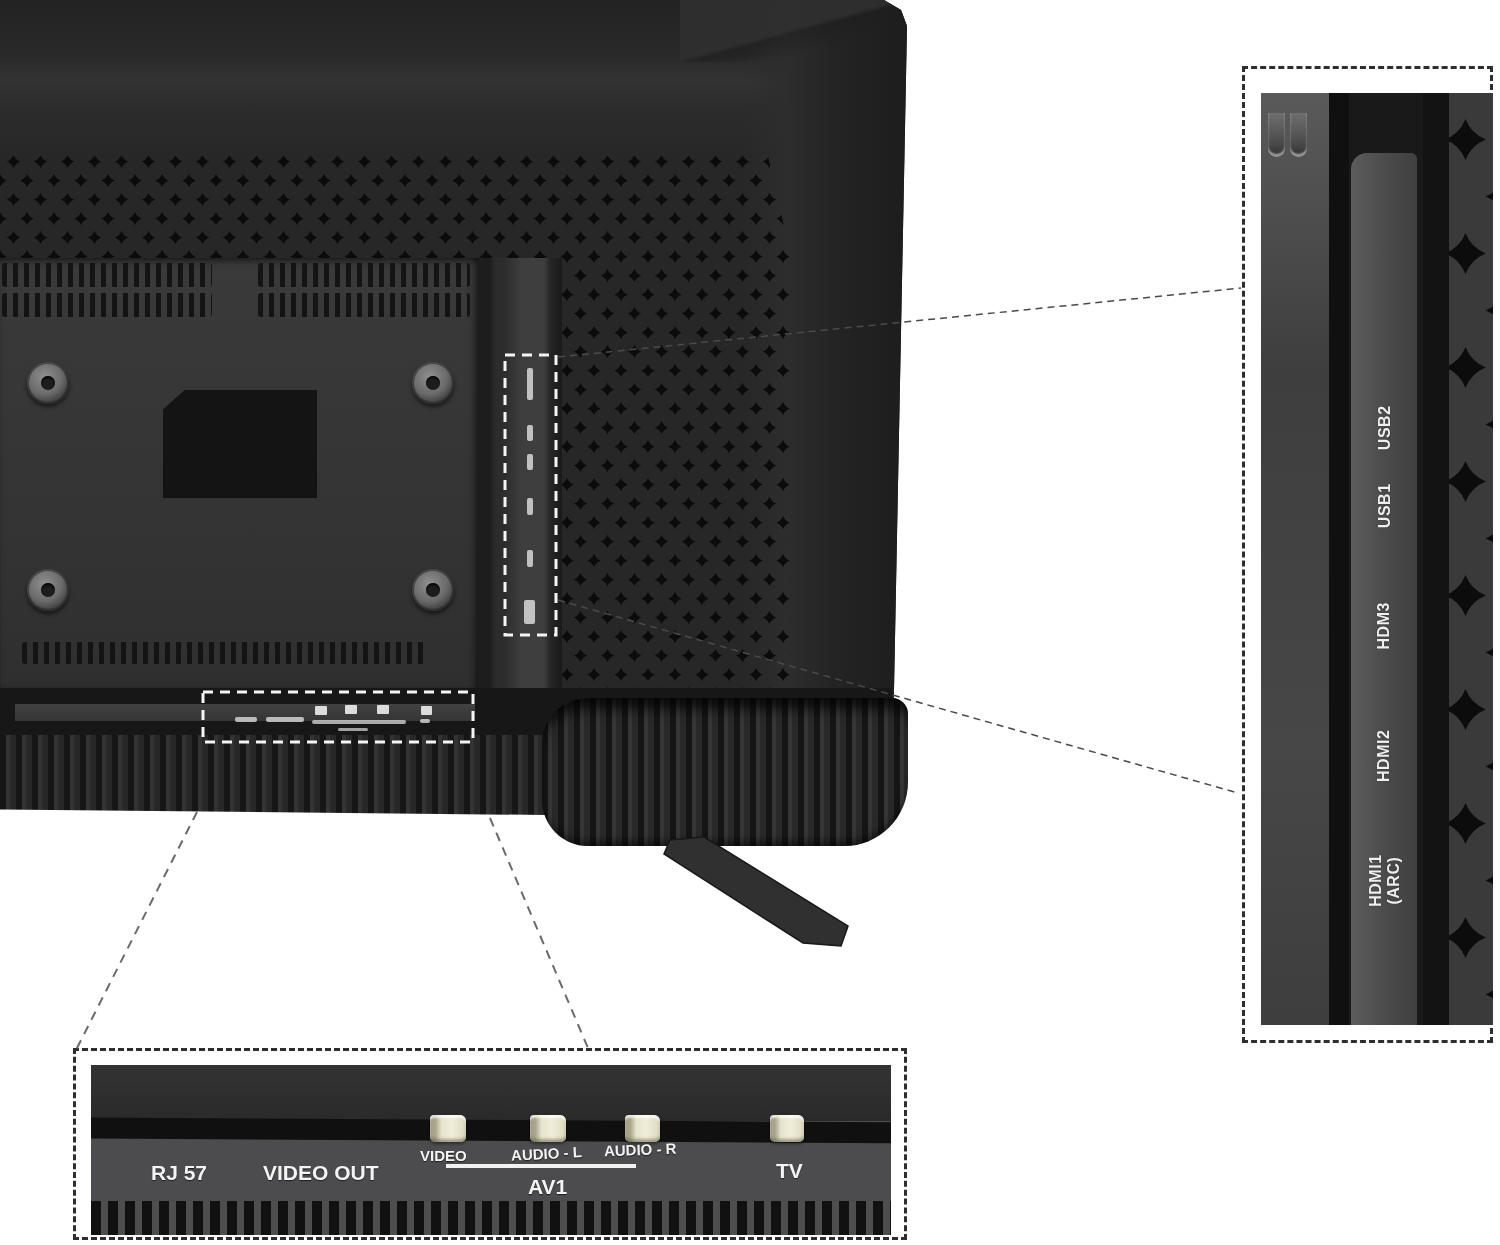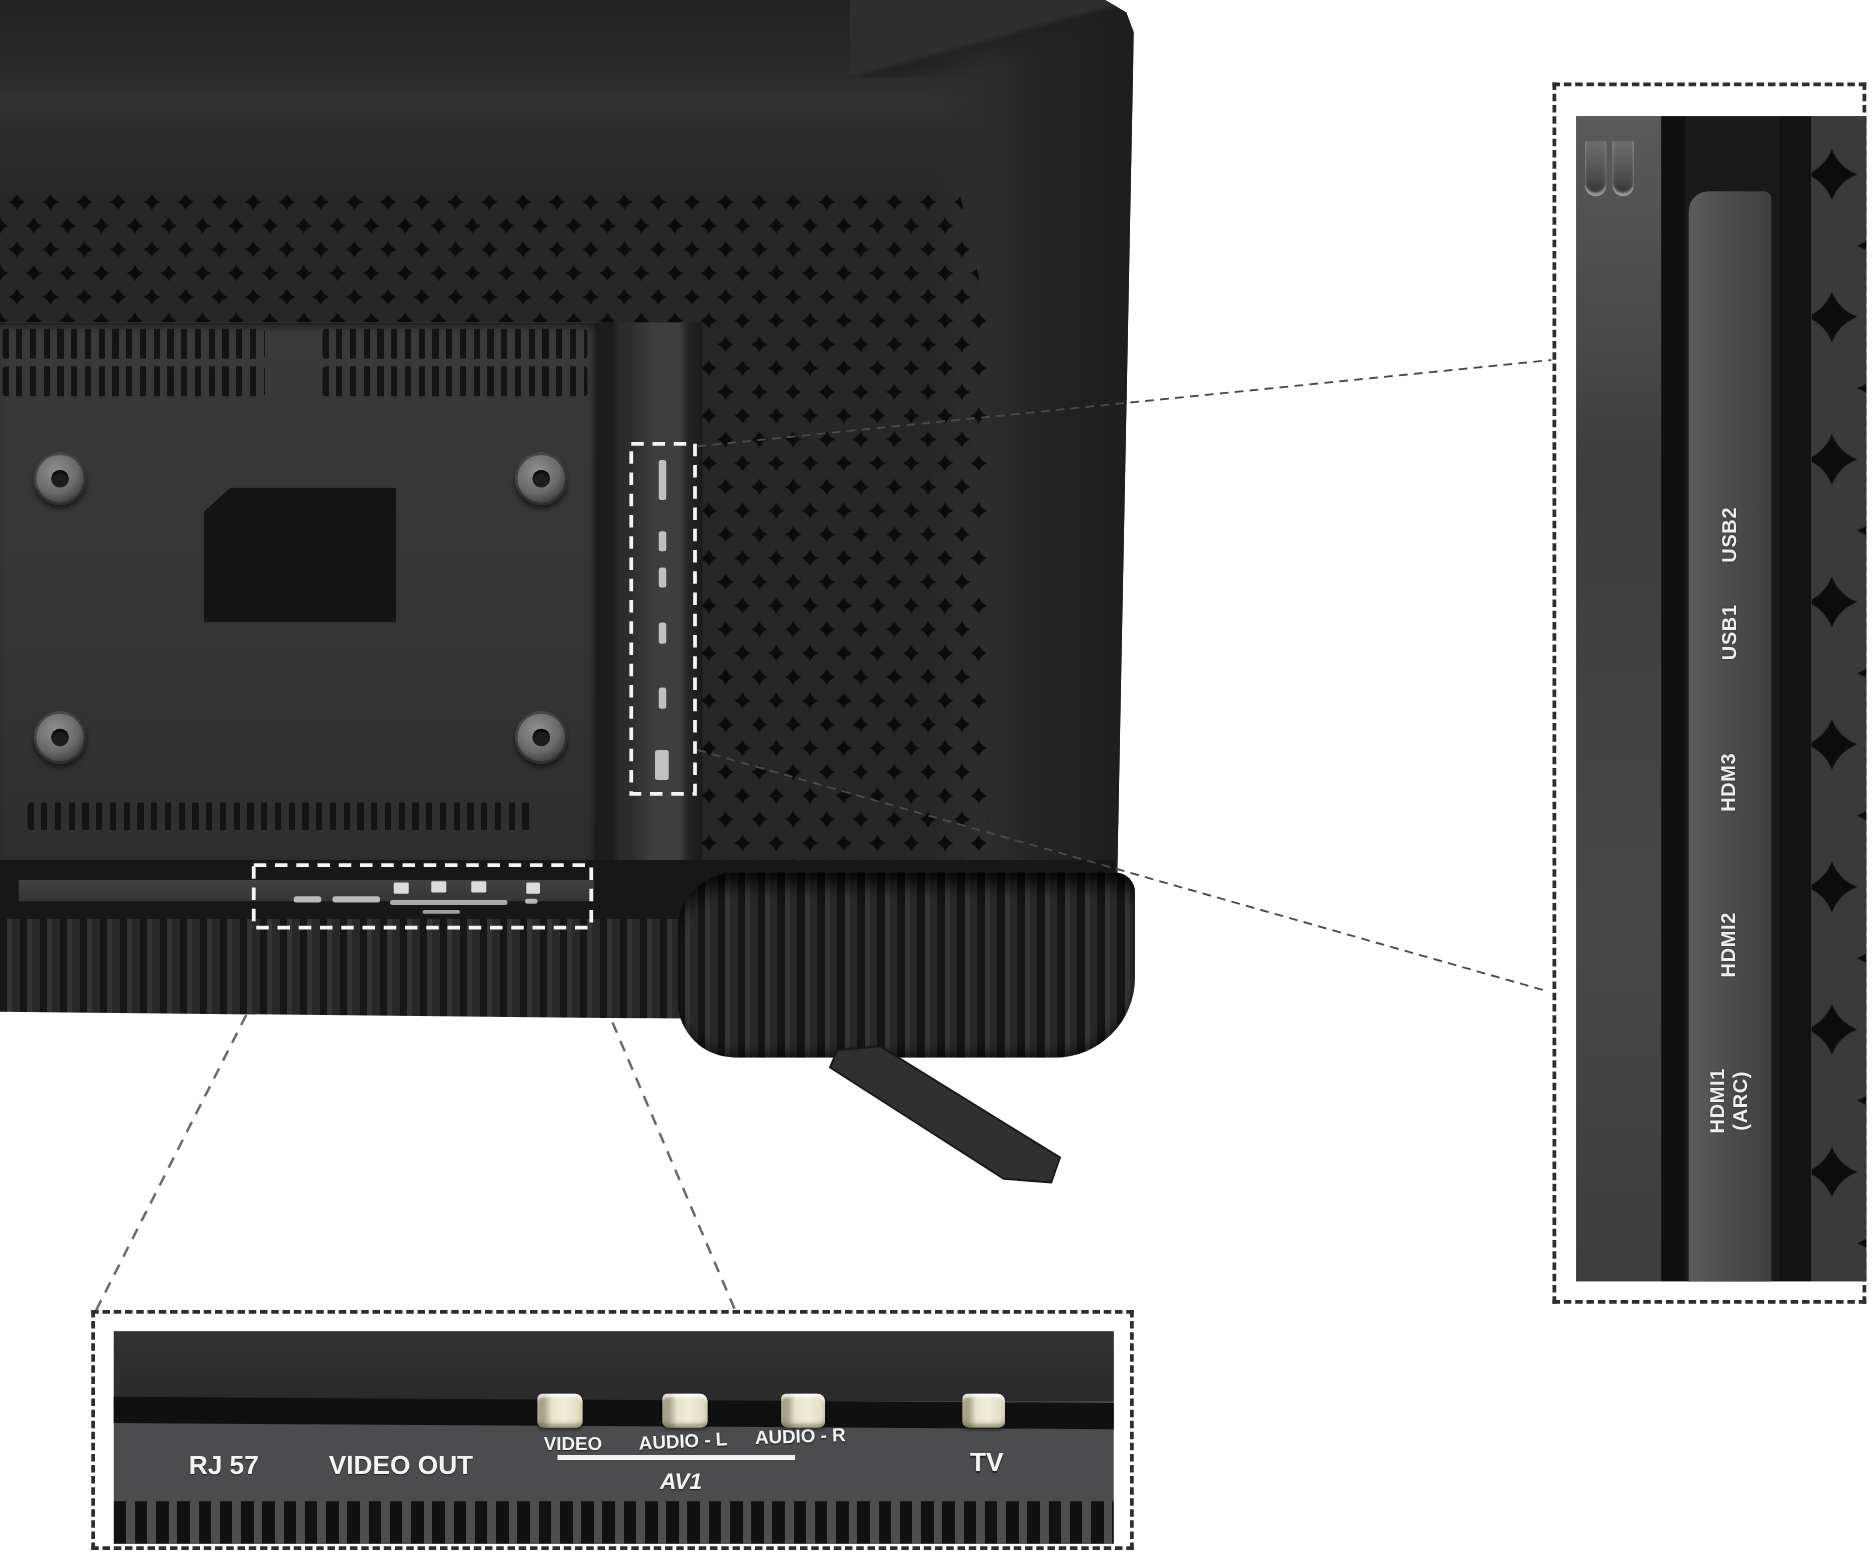--- a/index.html
+++ b/index.html
@@ -224,25 +224,25 @@
       <div class="cb-top"></div>
       <div class="cb-black"></div>
 
       <div class="rca" style="left:339px;width:36px;"></div>
       <div class="rca" style="left:439px;width:36px;"></div>
       <div class="rca" style="left:534px;width:35px;"></div>
       <div class="rca" style="left:679px;width:34px;"></div>
 
       <div class="cb-label" style="left:60px;top:96px;font-size:21px;">RJ 57</div>
       <div class="cb-label" style="left:172px;top:96px;font-size:21px;">VIDEO OUT</div>
-      <div class="cb-label" style="left:344px;top:82px;font-size:15px;text-align:right;">VIDEO</div>
+      <div class="cb-label" style="left:329px;top:82px;font-size:15px;text-align:right;">VIDEO</div>
       <div class="cb-label" style="left:420px;top:80px;font-size:15px;transform:rotate(-3deg);">AUDIO - L</div>
       <div class="cb-label" style="left:513px;top:76px;font-size:15px;transform:rotate(-2deg);">AUDIO - R</div>
       <div class="cb-underline"></div>
-      <div class="cb-label" style="left:437px;top:110px;font-size:18px;font-style:italic;">AV1</div>
+      <div class="cb-label" style="left:437px;top:110px;font-size:21px;">AV1</div>
       <div class="cb-label" style="left:685px;top:94px;font-size:21px;">TV</div>
 
       <div class="cb-ribs"></div>
     </div>
   </div>
 
   <svg class="overlay" width="1500" height="1245">
 
     <polygon points="670,840 704,837 848,926 841,946 803,943 664,854" fill="#303030" stroke="#181818" stroke-width="1.5"></polygon>
 

